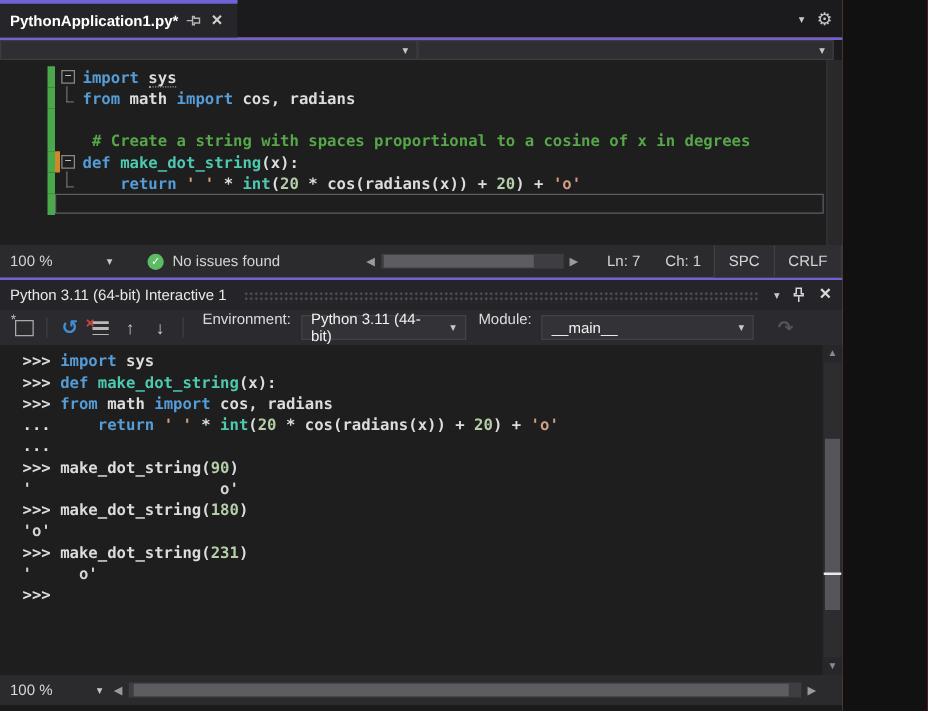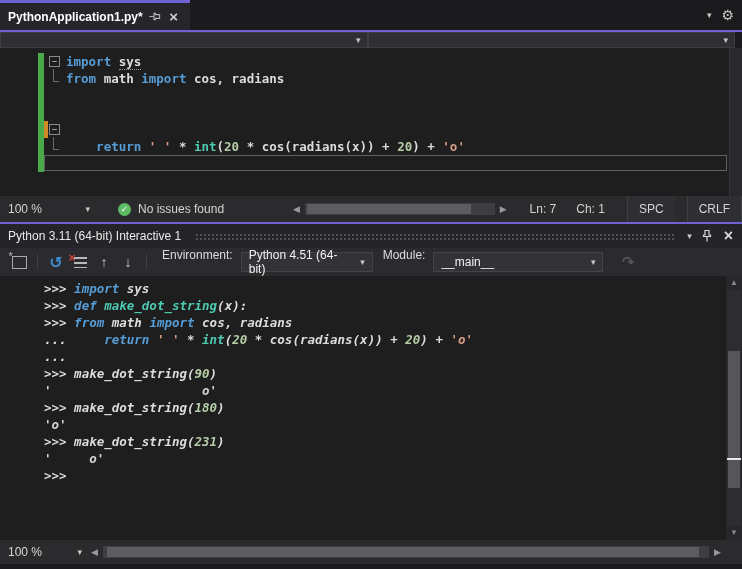--- a/index.html
+++ b/index.html
@@ -1,16 +1,16 @@
 <!DOCTYPE html>
 <html><head>
 <meta charset="utf-8">
 <style>
   html,body{margin:0;padding:0;background:#111;}
-  .window{position:relative;width:742px;height:569px;background:#ef4444;overflow:hidden;
+  .window{position:relative;width:674px;height:569px;background:#ef4444;overflow:hidden;
     font-family:"Liberation Sans","DejaVu Sans",sans-serif;font-size:12px;color:#d8d8d8;
     box-shadow:inset -1px 0 0 #48484d;}
   
   .tabrow{height:30px;display:flex;align-items:stretch;background:#1b1b1d;}
   .tab{width:190px;background:#26262a;border-top:3px solid #6f62d4;display:flex;align-items:center;padding:0 8px;box-sizing:border-box;}
   .tabtitle{color:#ffffff;font-weight:700;font-size:12px;flex:1;white-space:nowrap;}
   .tabpin{display:inline-flex;margin:0 4px;transform:rotate(90deg);opacity:.85;}
   .tabclose{color:#cfcfcf;font-size:15px;line-height:14px;padding:0 4px;font-weight:700;}
   .tabrow-right{margin-left:auto;display:flex;align-items:center;padding-right:8px;gap:10px;}
   .chev{color:#c8c8c8;font-size:9px;}
@@ -48,21 +48,21 @@
   
   .estatus{height:26px;background:#2b2b2e;display:flex;align-items:center;color:#d4d4d4;}
   .zoomctl{width:82px;margin-left:8px;display:flex;align-items:center;justify-content:space-between;padding-right:6px;}
   .issues{display:flex;align-items:center;gap:7px;margin-left:22px;white-space:nowrap;}
   .checkicon{width:13px;height:13px;border-radius:50%;background:#5dbb63;color:#fff;font-size:9px;line-height:13px;text-align:center;flex:none;}
   .hscroll{flex:1;display:flex;align-items:center;margin:0 10px 0 66px;}
   .sarrow{color:#9a9a9e;font-size:9px;padding:0 3px;}
   .htrack{flex:1;height:12px;background:#3e3e42;position:relative;margin:0 2px;}
   .hthumb{position:absolute;top:1px;bottom:1px;background:#5d5d61;}
   .lninfo{margin:0 10px;white-space:nowrap;}
-  .seg{height:100%;line-height:26px;padding:0 11px;border-left:1px solid #3f3f46;background:#2f2f33;white-space:nowrap;margin-left:12px;}
+  .seg{height:100%;line-height:26px;padding:0 11px;border-left:1px solid #3f3f46;background:#2f2f33;white-space:nowrap;}
   .seg:last-child{border-right:1px solid #3f3f46;}
   
   .iwtitle{height:26px;box-sizing:border-box;border-top:2px solid #6f62d4;background:#252529;display:flex;align-items:center;padding:0 7px 0 8px;gap:8px;}
   .iwtitletext{color:#e8e8e8;white-space:nowrap;}
   .dragdots{flex:1;height:9px;margin:2px 4px 0 6px;background-image:radial-gradient(circle,#515157 0.9px,transparent 1px);background-size:4px 4px;}
   .pin{display:inline-flex;}
   .iwclose{color:#d8d8d8;font-size:16px;line-height:14px;font-weight:700;padding:0 2px;}
   .iwtoolbar{height:28px;background:#2b2b2f;display:flex;align-items:center;padding-left:8px;gap:2px;}
   .tbtn{min-width:22px;height:22px;display:inline-flex;align-items:center;justify-content:center;}
   .tsep{width:1px;height:16px;background:#3f3f46;margin:0 5px;}
@@ -75,21 +75,21 @@
     background:repeating-linear-gradient(to bottom,#b8b8b8 0 2px,transparent 2px 5px);}
   .clear-icon .redx{position:absolute;left:-5px;top:-6px;font-style:normal;color:#d04438;font-size:12px;font-weight:700;}
   .tlabel{margin:0 6px 14px 8px;color:#dcdcdc;white-space:nowrap;}
   .combo{height:20px;box-sizing:border-box;background:#333337;border:1px solid #434346;display:flex;align-items:center;padding:0 7px;color:#f1f1f1;}
   .combo .chev{margin-left:auto;padding-left:8px;}
   .combo.env{width:132px;}
   .combo.mod{width:170px;text-align:right;}
   
   .iwcontent{height:264px;background:#1e1e1e;display:flex;}
   .iwlines{flex:1;padding-top:4px;overflow:hidden;}
-  .iwlines .cline{padding-left:40px;font-style:italic;}
+  .iwlines .cline{padding-left:14px;}
   .iwvscroll{width:16px;background:#27272a;display:flex;flex-direction:column;}
   .vsarrow{height:14px;text-align:center;color:#8a8a8e;font-size:8px;line-height:14px;}
   .vtrack{flex:1;position:relative;background:#2d2d30;margin:0 1px;}
   .vthumb{position:absolute;left:1px;right:1px;top:26%;height:58%;background:#55555a;}
   .vcaret{position:absolute;left:0;right:0;top:71%;height:2px;background:#eaeaea;}
   
   .iwstatus{height:24px;background:#2b2b2e;display:flex;align-items:center;}
   .iwstatus .zoomctl{width:74px;}
   .iwstatus .htrack{margin-right:2px;}
   .iwcorner{width:18px;height:100%;}
@@ -126,22 +126,22 @@
     <div class="navcombo">
       <span class="chev">▾</span>
     </div>
   </div>
 
   <div class="editor">
     <div class="editor-lines">
         <div class="cline"><span class="m-brk"></span><span class="m-chg on"></span><span class="m-chg2"></span><span class="m-fold"><span class="foldbox">−</span></span><span class="codetext"><span class="tk-kw">import </span><span class="tk-du">sys</span></span></div>
         <div class="cline"><span class="m-brk"></span><span class="m-chg on"></span><span class="m-chg2"></span><span class="m-fold"><span class="foldguide"></span></span><span class="codetext"><span class="tk-kw">from </span><span class="tk-pl">math </span><span class="tk-kw">import </span><span class="tk-pl">cos, radians</span></span></div>
         <div class="cline"><span class="m-brk"></span><span class="m-chg on"></span><span class="m-chg2"></span><span class="m-fold"></span><span class="codetext"></span></div>
-        <div class="cline"><span class="m-brk"></span><span class="m-chg on"></span><span class="m-chg2"></span><span class="m-fold"></span></div>
-        <div class="cline"><span class="m-brk"></span><span class="m-chg on"></span><span class="m-chg2 on"></span><span class="m-fold"><span class="foldbox">−</span></span></div>
+        <div class="cline"><span class="m-brk"></span><span class="m-chg on"></span><span class="m-chg2"></span><span class="m-fold"></span><span class="codetext"><span class="tk-com"> # Create a string with spaces proportional to a cosine of x in degrees</span></span></div>
+        <div class="cline"><span class="m-brk"></span><span class="m-chg on"></span><span class="m-chg2 on"></span><span class="m-fold"><span class="foldbox">−</span></span><span class="codetext"><span class="tk-kw">def </span><span class="tk-fn">make_dot_string</span><span class="tk-pl">(x):</span></span></div>
         <div class="cline"><span class="m-brk"></span><span class="m-chg on"></span><span class="m-chg2"></span><span class="m-fold"><span class="foldguide"></span></span><span class="codetext"><span class="tk-ws">    </span><span class="tk-kw">return </span><span class="tk-str">' '</span><span class="tk-pl"> * </span><span class="tk-fn">int</span><span class="tk-pl">(</span><span class="tk-num">20</span><span class="tk-pl"> * cos(radians(x)) + </span><span class="tk-num">20</span><span class="tk-pl">) + </span><span class="tk-str">'o'</span></span></div>
         <div class="cline"><span class="m-brk"></span><span class="m-chg on"></span><span class="m-chg2"></span><span class="m-fold"></span><span class="codetext"></span><span class="caretbox"></span></div>
       </div>
     <div class="editor-vscroll"></div>
   </div>
 
   <div class="estatus">
     <div class="zoomctl">
       <span>100 %</span>
       <span class="chev">▾</span>
@@ -187,21 +187,21 @@
     <span class="tbtn">
       <span class="clear-icon">
           <i class="redx">×</i>
         </span>
     </span>
     <span class="tbtn arrows">↑</span>
     <span class="tbtn arrows">↓</span>
     <span class="tsep"></span>
     <span class="tlabel">Environment:</span>
     <div class="combo env">
-      <span>Python 4.51 (64-bit)</span>
+      <span>Python 3.11 (44-bit)</span>
       <span class="chev">▾</span>
     </div>
     <span class="tlabel">Module:</span>
     <div class="combo mod">
       <span>__main__</span>
       <span class="chev">▾</span>
     </div>
     <span class="tbtn redo">↷</span>
   </div>
 

